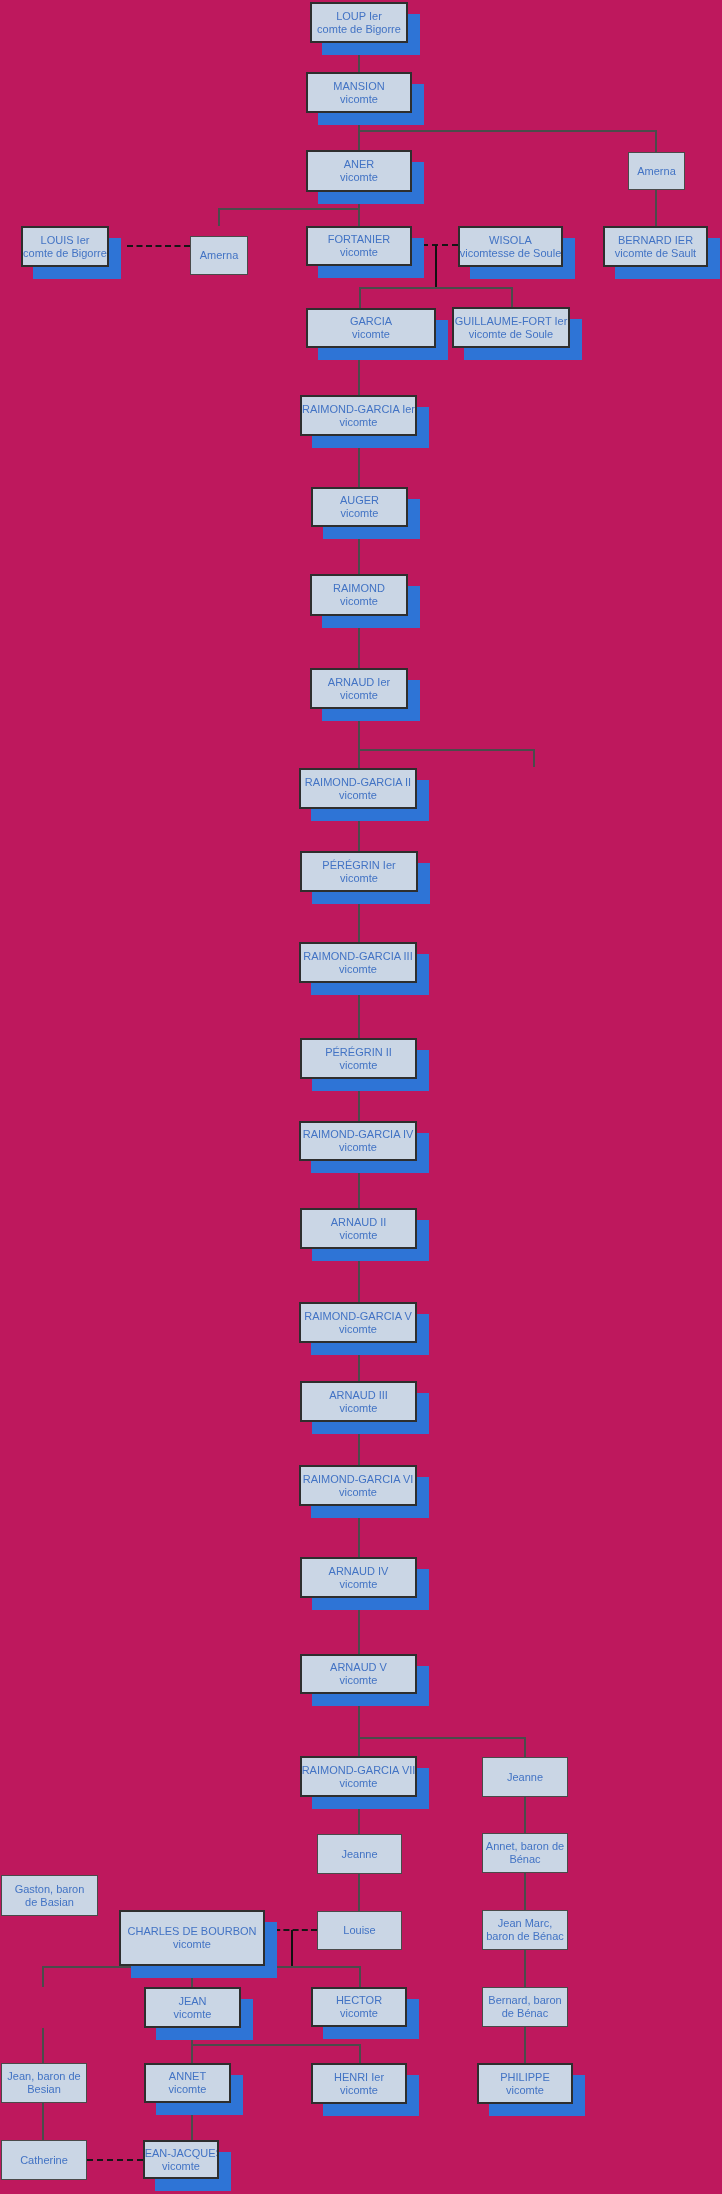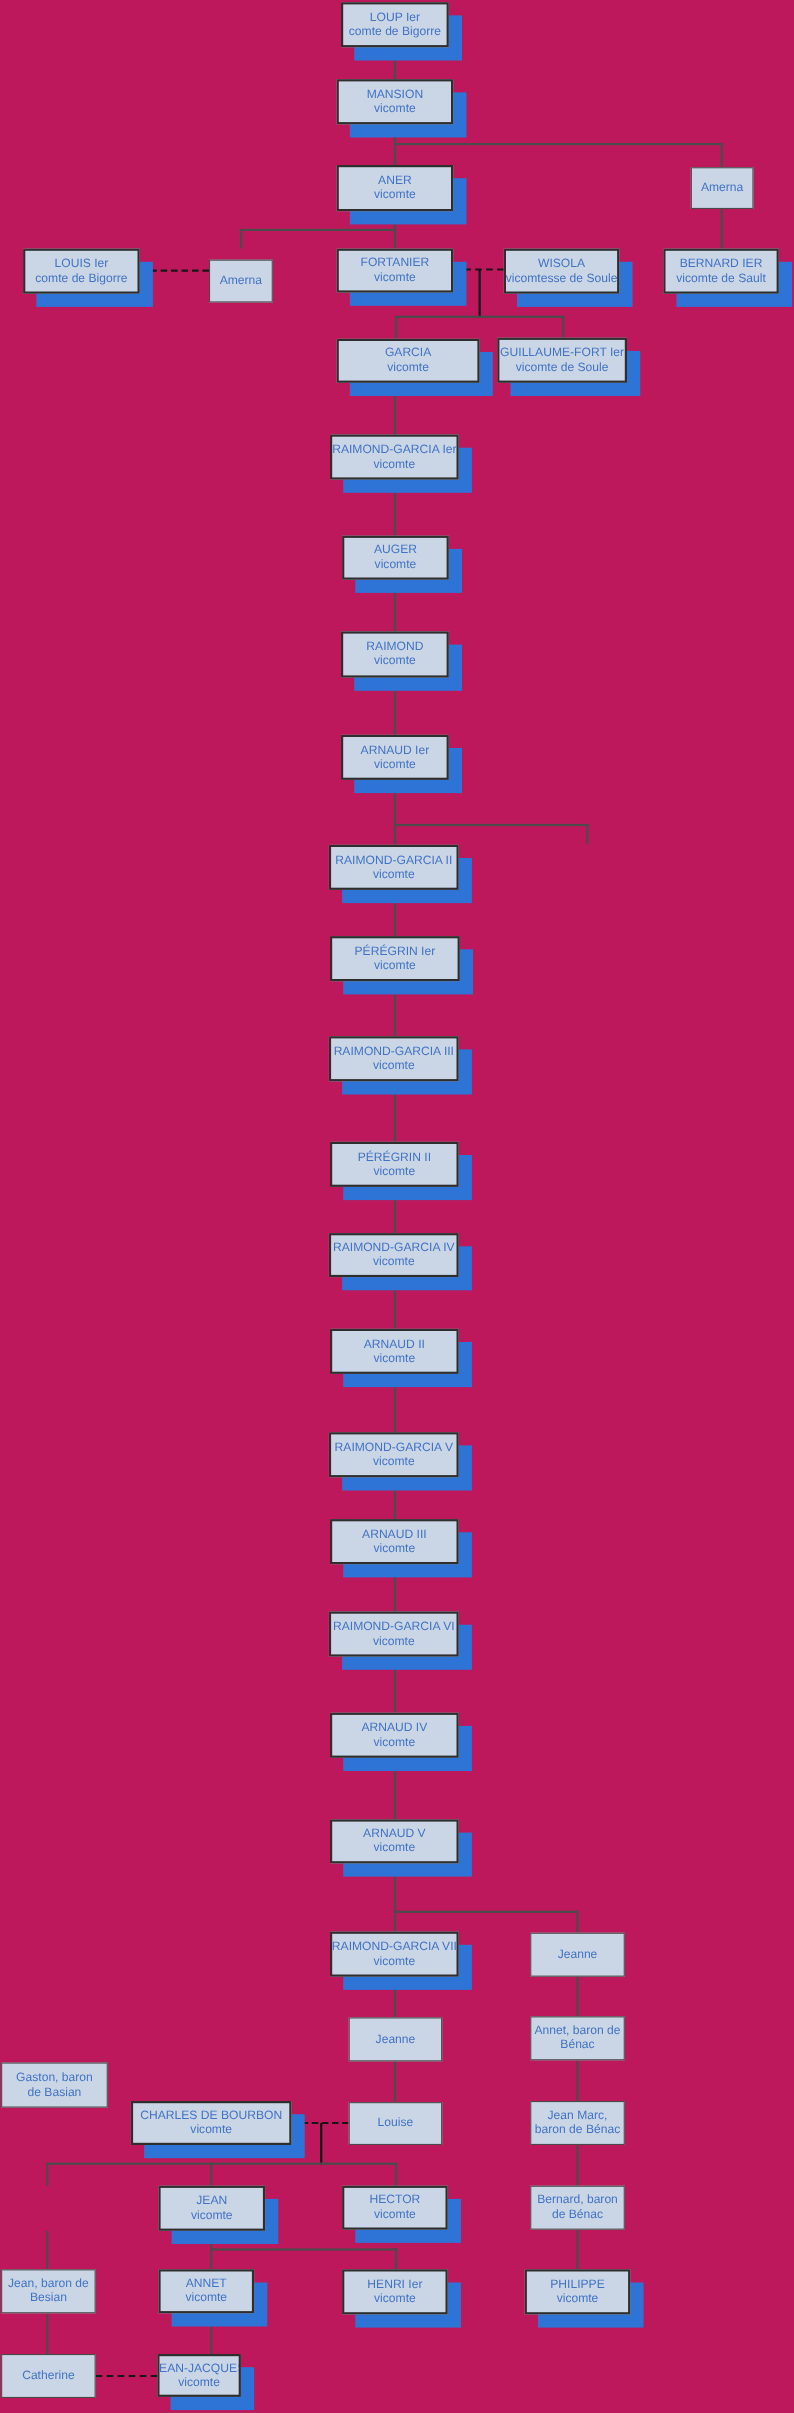--- a/index.html
+++ b/index.html
@@ -85,21 +85,21 @@
       <div>vicomte</div>
   </div>
   <div class="node" style="left:306px;top:150px;width:106px;height:42px">
     <div>ANER</div>
       <div>vicomte</div>
   </div>
   <div class="node plain" style="left:628px;top:152px;width:57px;height:38px">
     <div>Amerna</div>
       <div></div>
   </div>
-  <div class="node" style="left:21px;top:226px;width:106px;height:41px">
+  <div class="node" style="left:21px;top:226px;width:88px;height:41px">
     <div>LOUIS Ier</div>
       <div>comte de Bigorre</div>
   </div>
   <div class="node plain" style="left:190px;top:236px;width:58px;height:39px">
     <div>Amerna</div>
       <div></div>
   </div>
   <div class="node" style="left:306px;top:226px;width:106px;height:40px">
     <div>FORTANIER</div>
       <div>vicomte</div>
@@ -189,21 +189,21 @@
       <div></div>
   </div>
   <div class="node plain" style="left:317px;top:1834px;width:85px;height:40px">
     <div>Jeanne</div>
       <div></div>
   </div>
   <div class="node plain" style="left:482px;top:1833px;width:86px;height:40px">
     <div>Annet, baron de</div>
       <div>Bénac</div>
   </div>
-  <div class="node" style="left:119px;top:1910px;width:146px;height:40px">
+  <div class="node" style="left:119px;top:1910px;width:146px;height:56px">
     <div>CHARLES DE BOURBON</div>
       <div>vicomte</div>
   </div>
   <div class="node plain" style="left:317px;top:1911px;width:85px;height:39px">
     <div>Louise</div>
       <div></div>
   </div>
   <div class="node plain" style="left:482px;top:1910px;width:86px;height:40px">
     <div>Jean Marc,</div>
       <div>baron de Bénac</div>

